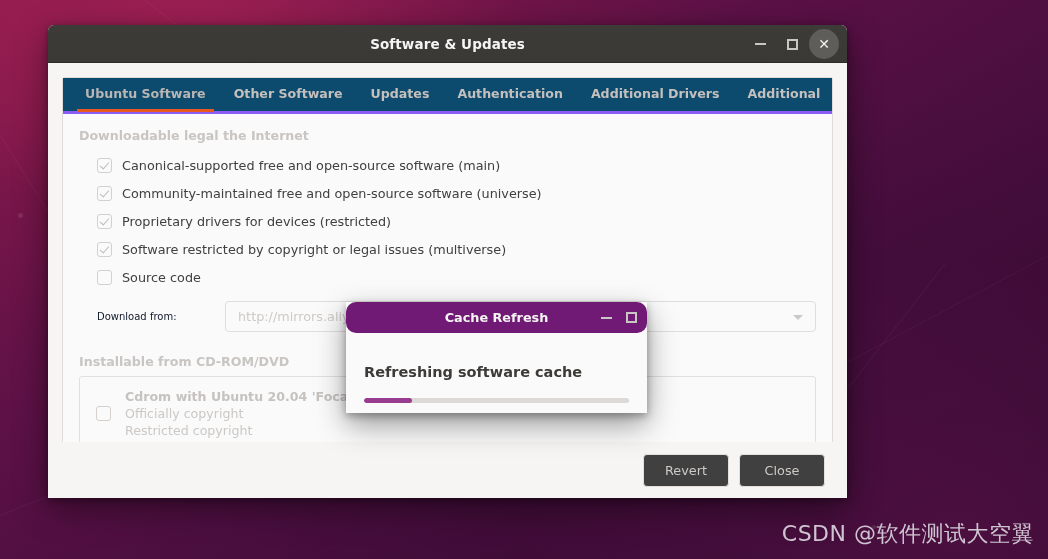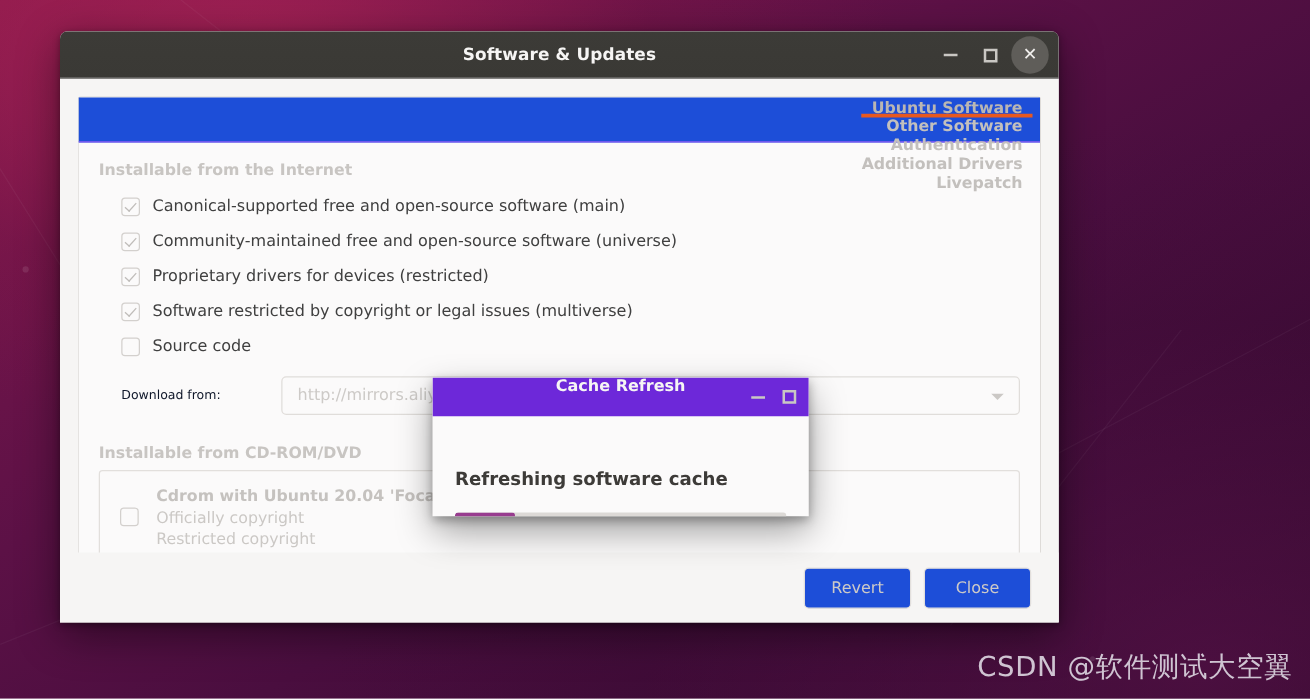--- a/index.html
+++ b/index.html
@@ -96,24 +96,23 @@
     background: #fbfafa;
     border: 1px solid #dedbd8;
     border-bottom: none;
     border-radius: 3px 3px 0 0;
     position: relative;
   }
   #tabstrip {
     display: flex;
     align-items: flex-end;
     height: 36px;
-    border-bottom: 1px solid #8b5cf6;
-    background: #1d4ed8;
+    border-bottom: 3px solid #8b5cf6;
+    background: #0c4a6e;
     padding-left: 8px;
-    flex-direction: column;
   }
   .tab {
     position: relative;
     height: 35px;
     display: flex;
     align-items: center;
     padding: 0 14px;
     font-size: 12.6px;
     font-weight: bold;
     color: #c3c0bd;
@@ -233,21 +232,21 @@
     align-items: center;
     justify-content: flex-end;
     padding-right: 22px;
     gap: 10px;
   }
   .fbtn {
     min-width: 86px;
     height: 33px;
     border: 1px solid #e2dfdc;
     border-radius: 4px;
-    background: #1d4ed8;
+    background: #404040;
     color: #cdcac7;
     font-size: 12.8px;
     display: flex;
     align-items: center;
     justify-content: center;
   }
 
   
   #dialog {
     position: absolute;
@@ -255,40 +254,41 @@
     top: 302px;
     width: 301px;
     height: 111px;
     box-shadow: 0 12px 28px rgba(0,0,0,0.38), 0 3px 8px rgba(0,0,0,0.30);
     background: #fbfafa;
     overflow: hidden;
   }
   #dialog-titlebar {
     position: relative;
     height: 31px;
-    background: #6d28d9;
-    display: flex;
+    background: #701a75;
+    display: flex;
+    align-items: center;
     justify-content: center;
+    border-radius: 10px;
   }
   #dialog-titlebar .title {
     color: #f6f5f4;
     font-size: 12.8px;
     font-weight: bold;
   }
   #dialog-titlebar .ctrls {
     position: absolute;
     right: 10px; top: 0;
     height: 31px;
     display: flex;
     align-items: center;
     gap: 14px;
   }
   #dialog-body {
-    padding: 15px 18px 0 18px;
-    margin-top: 28px;
+    padding: 31px 18px 0 18px;
   }
   #dialog-body .msg {
     font-size: 14.5px;
     font-weight: bold;
     color: #3d3b38;
   }
   #progress-track {
     margin-top: 18px;
     height: 5px;
     border-radius: 3px;
@@ -345,33 +345,36 @@
       <div id="notebook">
 
         <div id="tabstrip">
           <div class="tab active" style="--accent: #e8581f;">
             <span>Ubuntu Software</span>
           </div>
           <div class="tab">
             <span>Other Software</span>
           </div>
           <div class="tab">
+            <span>Updates</span>
+          </div>
+          <div class="tab">
             <span>Authentication</span>
           </div>
           <div class="tab">
             <span>Additional Drivers</span>
           </div>
           <div class="tab">
-            <span>Livepatch</span>
+            <span>Additional</span>
           </div>
         </div>
 
         <div id="page">
 
-          <div class="section-title">Installable from the Internet</div>
+          <div class="section-title">Downloadable legal the Internet</div>
 
           <div class="check-row">
             <span class="cb checked"></span>
             <span class="lbl">Canonical-supported free and open-source software (main)</span>
           </div>
           <div class="check-row">
             <span class="cb checked"></span>
             <span class="lbl">Community-maintained free and open-source software (universe)</span>
           </div>
           <div class="check-row">

